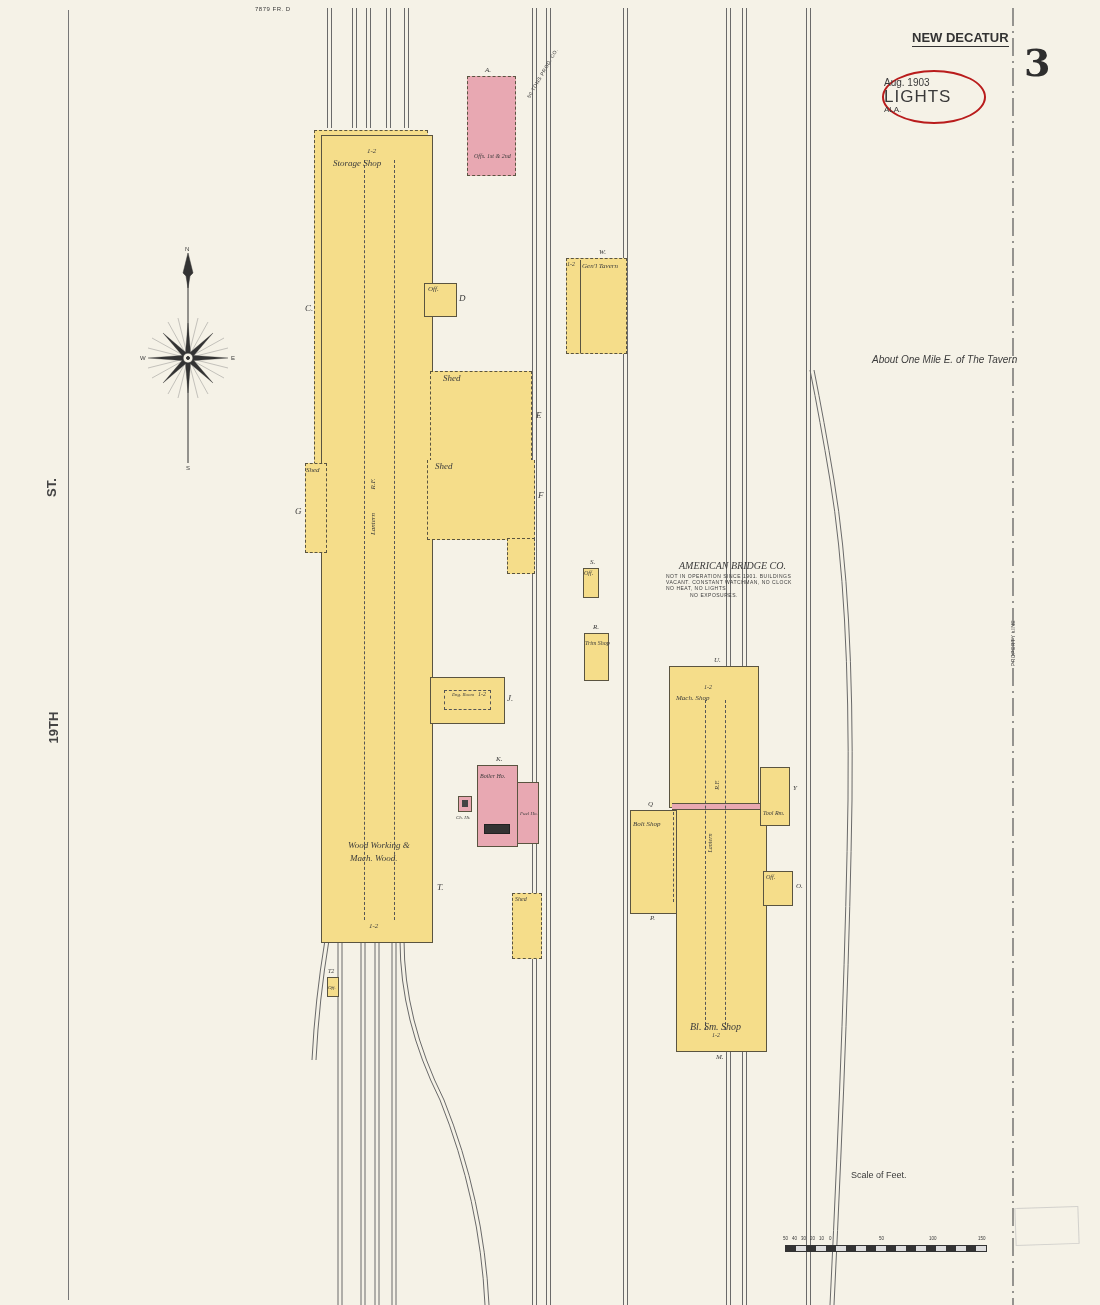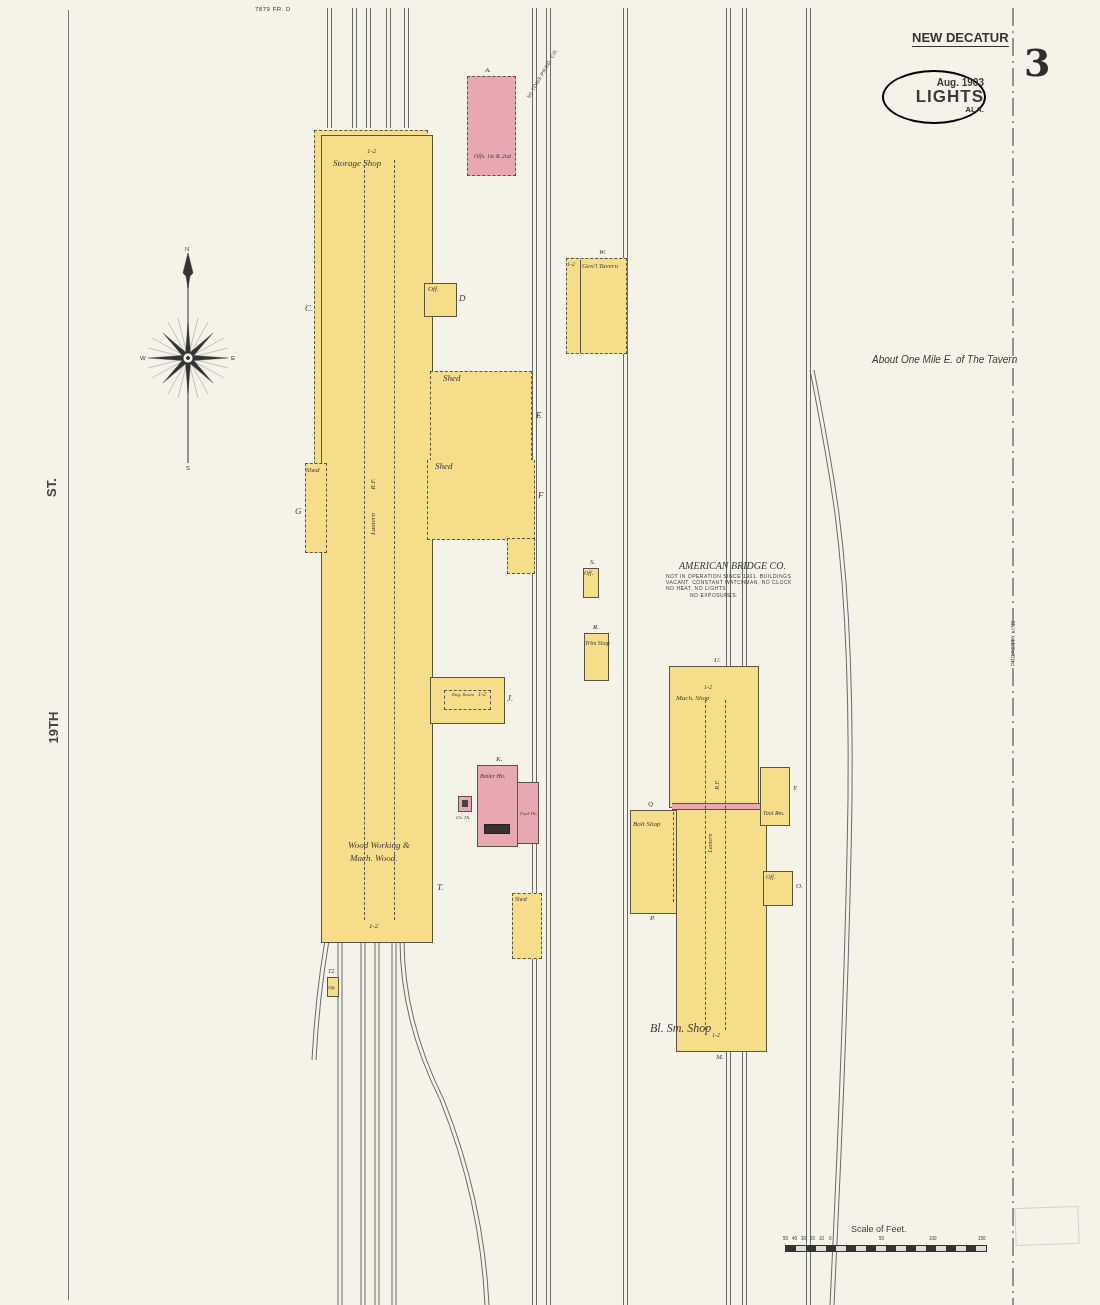--- a/index.html
+++ b/index.html
@@ -67,21 +67,21 @@
       <path d="M814 370 Q824 420 834 480 Q854 600 852 800 Q849 1000 834 1305"></path>
     </g>
 
     <g stroke="#555" stroke-width="1.2" fill="none" stroke-dasharray="18 5 2 5">
       <line x1="1013" y1="8" x2="1013" y2="1305"></line>
     </g>
   </svg>
 
   <div class="abs" style="left:912px;top:30px;font-size:13px;font-weight:bold;color:#333;border-bottom:1.5px solid #333;padding-bottom:1px;">NEW DECATUR</div>
   <div class="abs" style="left:1024px;top:40px;font-family:'DejaVu Serif', serif;font-size:38px;font-weight:bold;color:#2e2e2e;">3</div>
-  <div class="abs" style="left:882px;top:70px;width:104px;height:54px;border:2px solid #000000;border-radius:50%;box-sizing:border-box;text-align:right;font-weight:bold;">
+  <div class="abs" style="left:882px;top:70px;width:104px;height:54px;border:2px solid #b91c1c;border-radius:50%;box-sizing:border-box;text-align:left;">
     <div style="font-size:10px;margin-top:6px;line-height:10px;">Aug. 1903</div>
     <div style="font-size:17px;letter-spacing:1px;line-height:17px;">LIGHTS</div>
     <div style="font-size:8px;line-height:10px;">ALA.</div>
   </div>
 
   <svg width="1100" height="1305">
     <g transform="translate(188,358)" stroke="#333" fill="#333">
       <line x1="0" y1="-95" x2="0" y2="105" stroke-width="1"></line>
       <path d="M0 -105 L-5 -85 L-2 -82 L0 -70 L2 -82 L5 -85 Z" stroke-width="0.5"></path>
       <g stroke-width="0.4" stroke="#777">
@@ -199,28 +199,28 @@
   <div class="lbl" style="left:676px;top:694px;font-size:7px;text-align:right;">Mach. Shop</div>
   <div class="lbl" style="left:700px;top:840px;transform:rotate(-90deg);font-size:6px;">Lantern</div>
   <div class="lbl" style="left:712px;top:782px;transform:rotate(-90deg);font-size:6px;">R.F.</div>
   <div class="lbl" style="left:648px;top:800px;font-size:7px;">Q</div>
   <div class="lbl" style="left:633px;top:820px;font-size:7px;">Bolt Shop</div>
   <div class="lbl" style="left:650px;top:914px;font-size:7px;">P.</div>
   <div class="lbl" style="left:763px;top:810px;font-size:6px;">Tool Rm.</div>
   <div class="lbl" style="left:793px;top:784px;font-size:7px;">Y</div>
   <div class="lbl" style="left:766px;top:874px;font-size:6px;">Off.</div>
   <div class="lbl" style="left:796px;top:882px;font-size:7px;">O.</div>
-  <div class="lbl" style="left:650px;top:1021px;font-size:12px;">Bl. Sm. Shop</div>
+  <div class="lbl" style="left:690px;top:1021px;font-size:10px;">Bl. Sm. Shop</div>
   <div class="lbl" style="left:712px;top:1032px;font-size:6px;">1-2</div>
   <div class="lbl" style="left:716px;top:1053px;font-size:7px;">M.</div>
 
   <div class="lbl" style="left:872px;top:354px;font-size:10px;font-family:'Liberation Sans', sans-serif;">About One Mile E. of The Tavern</div>
   <div class="lbl tiny" style="left:990px;top:640px;transform:rotate(-90deg);font-size:5px;">PROPERTY LINE</div>
 
-  <div class="abs" style="left:851px;top:1224px;font-size:9px;">Scale of Feet.</div>
+  <div class="abs" style="left:851px;top:1170px;font-size:9px;">Scale of Feet.</div>
   <div class="abs" style="left:783px;top:1236px;width:210px;height:8px;font-size:4.5px;">
     <span class="abs" style="left:0;">50</span>
     <span class="abs" style="left:9px;">40</span>
     <span class="abs" style="left:18px;">30</span>
     <span class="abs" style="left:27px;">20</span>
     <span class="abs" style="left:36px;">10</span>
     <span class="abs" style="left:46px;">0</span>
     <span class="abs" style="left:96px;">50</span>
     <span class="abs" style="left:146px;">100</span>
     <span class="abs" style="left:195px;">150</span>

